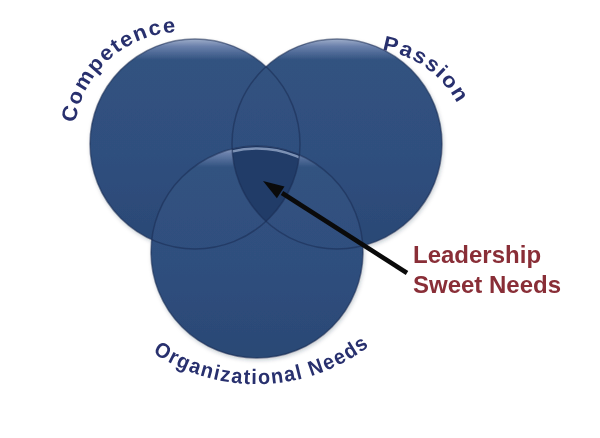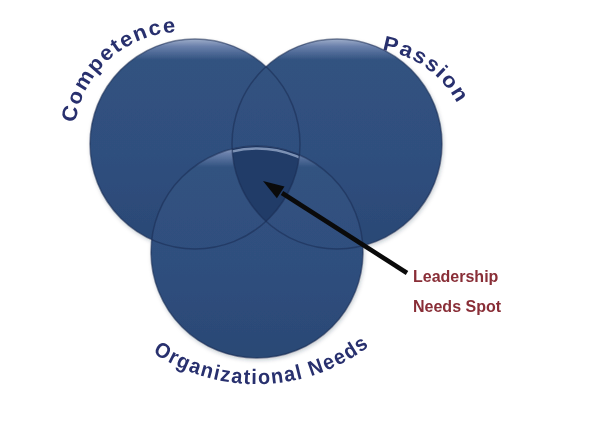--- a/index.html
+++ b/index.html
@@ -29,24 +29,23 @@
     font-size: 21px;
     letter-spacing: 1.5px;
   }
   .annotation {
     position: absolute;
     left: 413px;
     top: 240px;
     color: #892E37;
     font-family: "Liberation Sans", sans-serif;
     font-weight: bold;
-    font-size: 16px;
+    font-size: 24px;
     line-height: 30px;
     white-space: nowrap;
-    margin-top: 22px;
   }
 </style>
 </head>
 <body>
 
 <div class="stage">
 
   <svg width="600" height="438" viewBox="0 0 600 438">
     <defs>
       <linearGradient id="gCircle" x1="0" y1="0" x2="0" y2="1">
@@ -106,16 +105,16 @@
     </text>
 
     <g>
       <line x1="407" y1="273" x2="282" y2="193" stroke="#0A0A0A" stroke-width="4.6"></line>
       <polygon points="263,181 284.5,186.4 276.9,198.2" fill="#0A0A0A"></polygon>
     </g>
   </svg>
 
   <div class="annotation">
     <div>Leadership</div>
-    <div>Needs Spot</div>
+    <div>Sweet Needs</div>
   </div>
 
 </div>
 
 </body></html>

